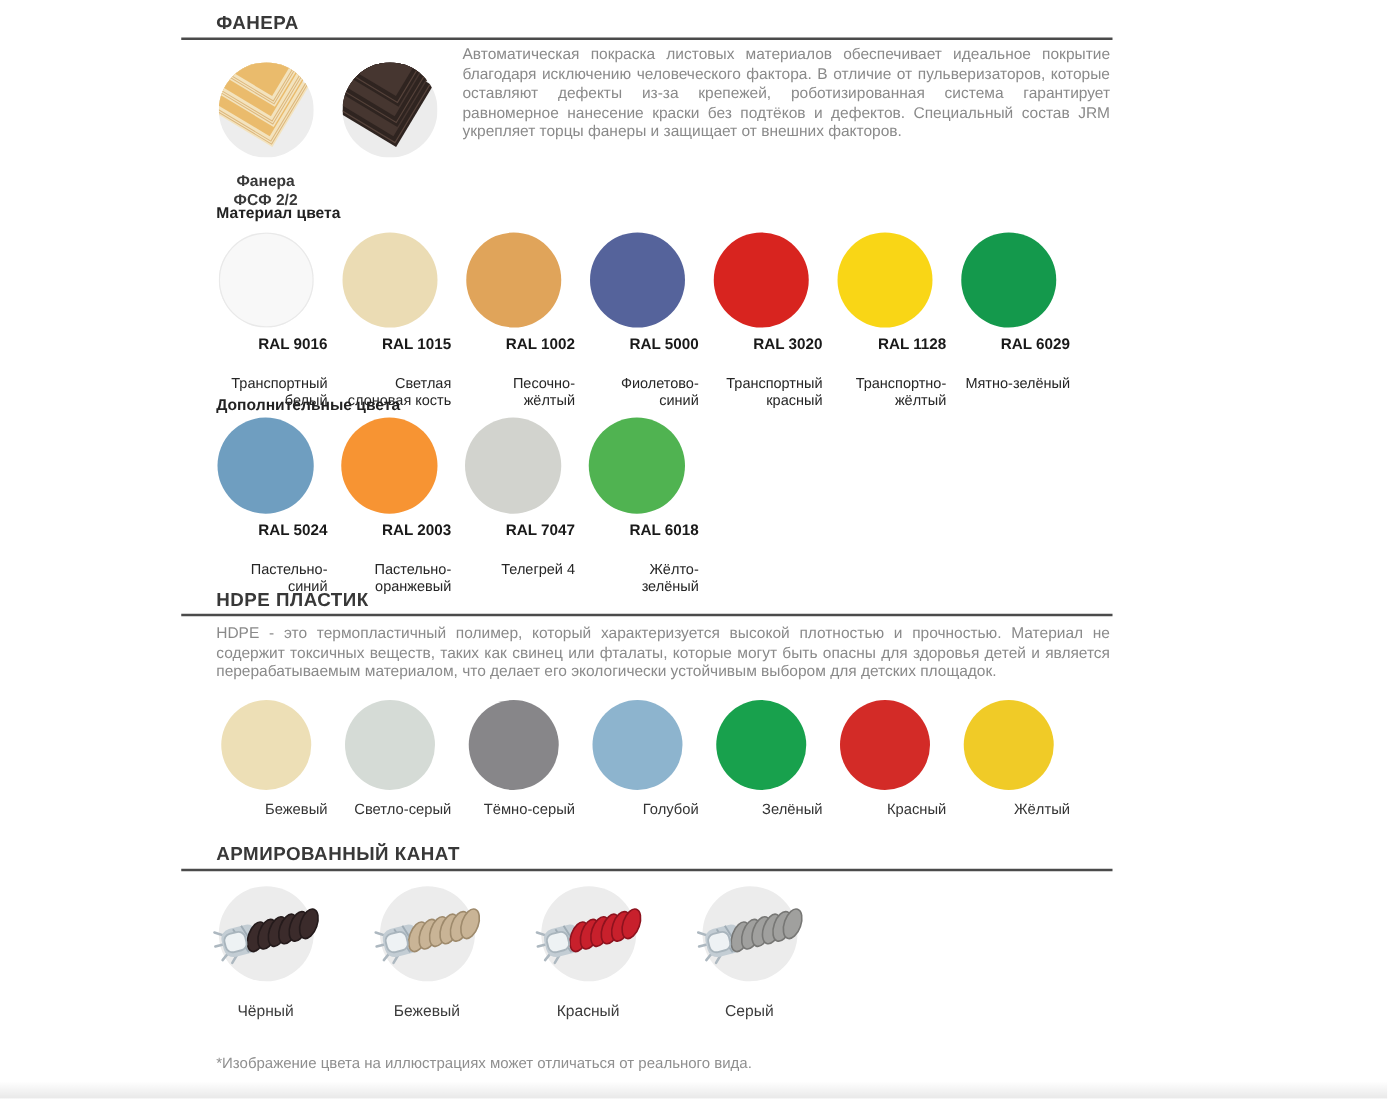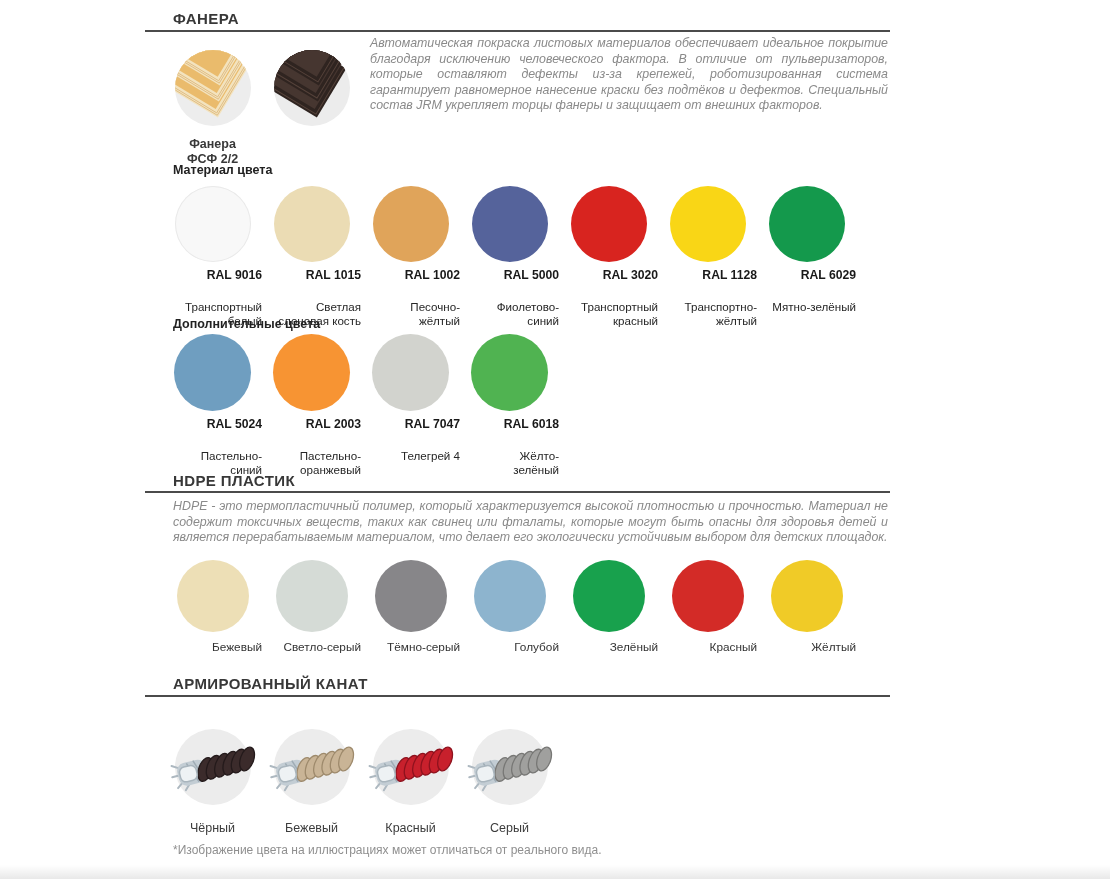--- a/index.html
+++ b/index.html
@@ -7,36 +7,36 @@
     position:relative; width:1110px; height:879px; background:#ffffff;
     font-family:"Liberation Sans", sans-serif; overflow:hidden;
   }
   .sec-title{
     position:absolute; left:173px; margin:0;
     font-size:15px; font-weight:700; color:#383838; letter-spacing:.4px;
   }
   .rule{position:absolute; left:145px; width:745px; height:1.5px; background:#4b4b4b;}
   .para{
     position:absolute; margin:0; font-size:12.4px; line-height:15.5px;
-    color:#8a8a8a; text-align:justify;font-style:italic;
+    color:#8a8a8a; text-align:justify;
   }
   .ply-samples{position:absolute; left:163px; top:50px; display:flex;}
   .ply-sample{width:99px; text-align:center; flex:0 0 99px;}
   .ply-label{
     margin-top:7px; font-size:12.5px; font-weight:600; line-height:14.5px;
     color:#383838; white-space:pre-line;
   }
   .row-title{position:absolute; left:173px; font-size:12.5px; font-weight:700; color:#222222;}
   .swatch-row{position:absolute; left:163px; display:flex;}
   .cell{width:99px; flex:0 0 99px; text-align:right;}
   .circle{border-radius:50%; margin:0 auto;}
   .code{margin-top:6px; font-size:12.2px; font-weight:700; color:#191919;}
   .cname{margin-top:18px; font-size:11.6px; line-height:13.8px; color:#262626; white-space:pre-line;}
   .cname.solo{margin-top:9px; font-size:11.8px; color:#333333; font-weight:500;}
-  .rope-row{position:absolute; left:163px; top:722px; display:flex;}
+  .rope-row{position:absolute; left:163px; top:702px; display:flex;gap:30px;}
   .rope-cell{width:99px; flex:0 0 99px; text-align:center;}
   .rope-label{margin-top:5px; font-size:12.5px; font-weight:500; color:#3c3c3c;}
   .footnote{position:absolute; left:173px; top:843px; font-size:12px; color:#8f8f8f;}
   .bottom-shade{
     position:absolute; left:0; right:0; bottom:0; height:14px;
     background:linear-gradient(to bottom, rgba(0,0,0,0), rgba(0,0,0,0.09));
   }
 </style>
 </head>
 <body>

